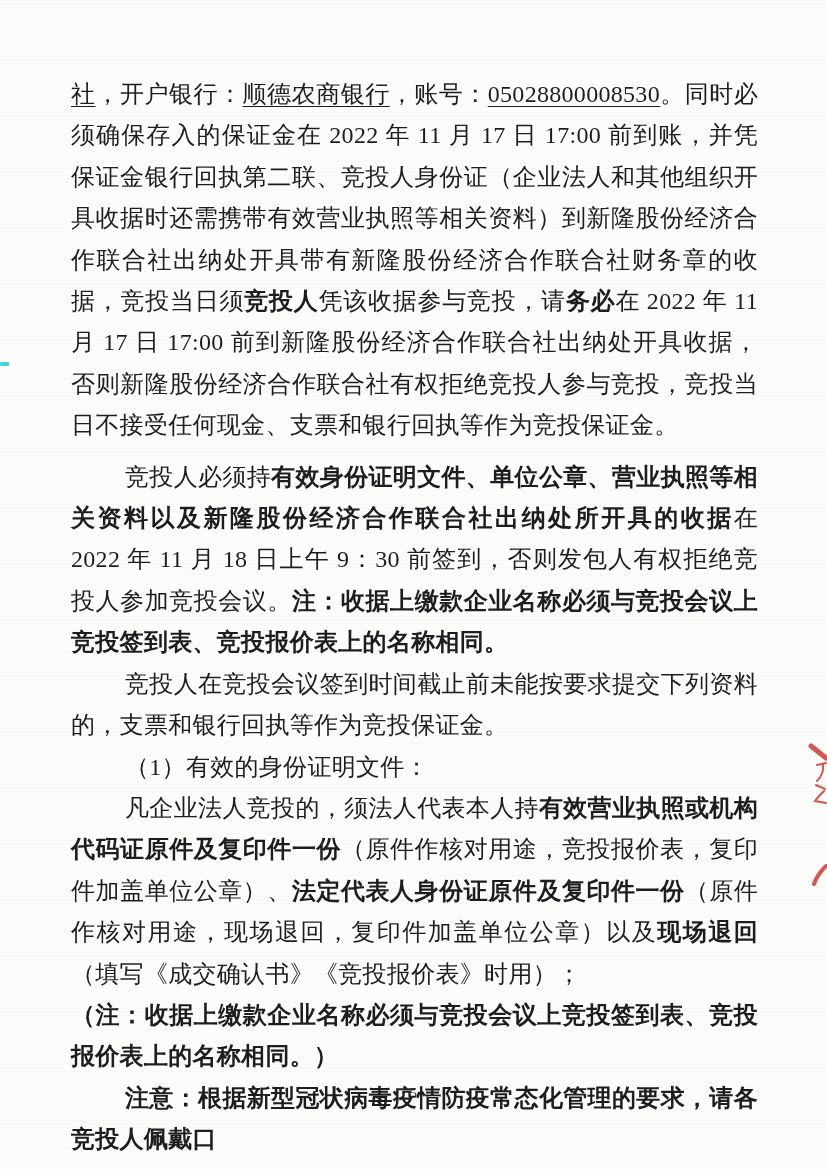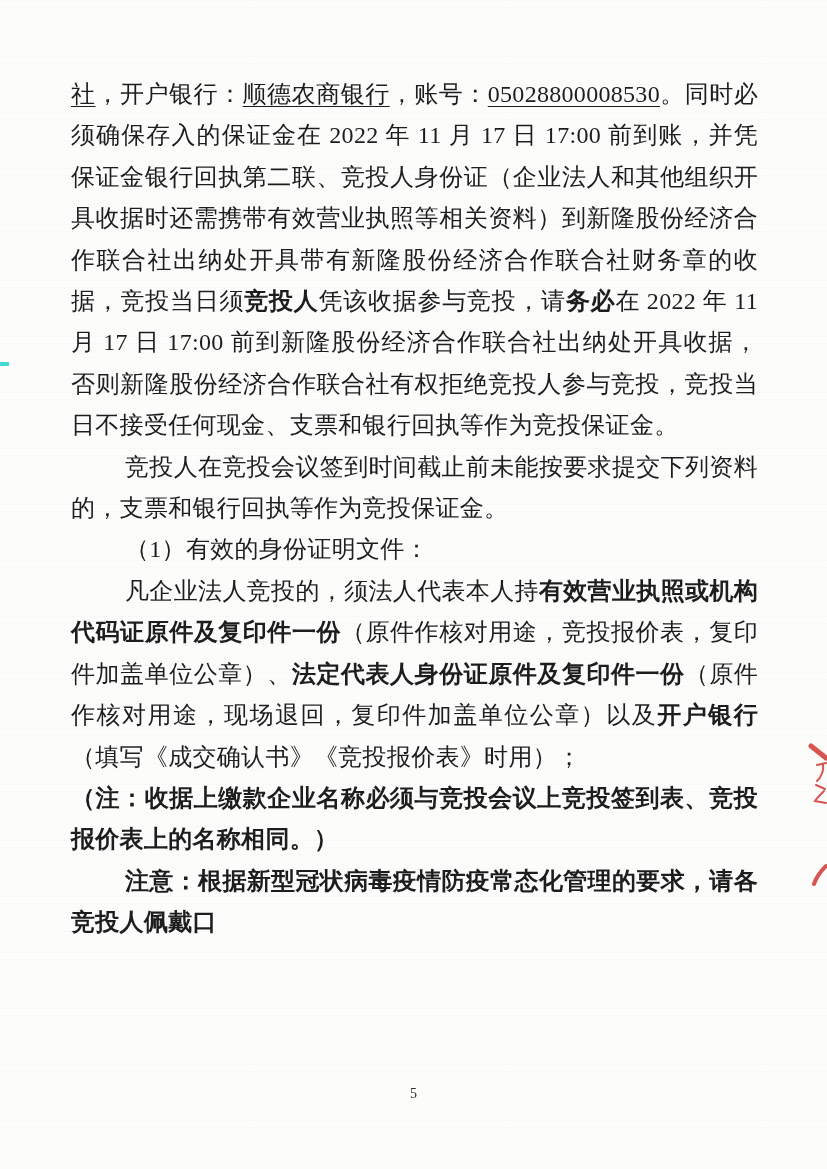--- a/index.html
+++ b/index.html
@@ -50,23 +50,24 @@
     border-radius: 1px;
   }
 </style>
 </head>
 <body>
 
 <div class="page">
 
   <div class="doc-body" id="doc-body">
       <p class=""><span class="u">社</span><span>，开户银行：</span><span class="u">顺德农商银行</span><span>，账号：</span><span class="u">05028800008530</span><span>。同时必须确保存入的保证金在 2022 年 11 月 17 日 17:00 前到账，并凭保证金银行回执第二联、竞投人身份证（企业法人和其他组织开具收据时还需携带有效营业执照等相关资料）到新隆股份经济合作联合社出纳处开具带有新隆股份经济合作联合社财务章的收据，竞投当日须</span><b>竞投人</b><span>凭该收据参与竞投，请</span><b>务必</b><span>在 2022 年 11 月 17 日 17:00 前到新隆股份经济合作联合社出纳处开具收据，否则新隆股份经济合作联合社有权拒绝竞投人参与竞投，竞投当日不接受任何现金、支票和银行回执等作为竞投保证金。</span></p>
+      <p class="indent gap-top"><span>竞投人必须持</span><b>有效身份证明文件、单位公章、营业执照等相关资料以及新隆股份经济合作联合社出纳处所开具的收据</b><span>在 2022 年 11 月 18 日上午 9：30 前签到，否则发包人有权拒绝竞投人参加竞投会议。</span><b>注：收据上缴款企业名称必须与竞投会议上竞投签到表、竞投报价表上的名称相同。</b></p>
       <p class="indent"><span>竞投人在竞投会议签到时间截止前未能按要求提交下列资料的，支票和银行回执等作为竞投保证金。</span></p>
       <p class="indent"><span>（1）有效的身份证明文件：</span></p>
-      <p class="indent"><span>凡企业法人竞投的，须法人代表本人持</span><b>有效营业执照或机构代码证原件及复印件一份</b><span>（原件作核对用途，竞投报价表，复印件加盖单位公章）、</span><b>法定代表人身份证原件及复印件一份</b><span>（原件作核对用途，现场退回，复印件加盖单位公章）以及</span><b>开户银行</b><span>（填写《成交确认书》《竞投报价表》时用）；</span></p>
+      <p class="indent"><span>凡企业法人竞投的，须法人代表本人持</span><b>有效营业执照或机构代码证原件及复印件一份</b><span>（原件作核对用途，竞投报价表，复印件加盖单位公章）、</span><b>法定代表人身份证原件及复印件一份</b><span>（原件作核对用途，现场退回，复印件加盖单位公章）以及</span><b>现场退回</b><span>（填写《成交确认书》《竞投报价表》时用）；</span></p>
       <p class=""><b>（注：收据上缴款企业名称必须与竞投会议上竞投签到表、竞投报价表上的名称相同。）</b></p>
       <p class="indent"><b>注意：根据新型冠状病毒疫情防疫常态化管理的要求，请各竞投人佩戴口</b></p>
     </div>
 
   <div class="page-number">5</div>
 
   <svg class="red-ink" viewBox="0 0 24 150" xmlns="http://www.w3.org/2000/svg" fill="none">
     <path class="ink" d="M8 4 L23 16" stroke-width="5" stroke-linecap="round" stroke="#d65550"></path>
     <path class="ink" d="M14 23 L23 21" stroke-width="2" stroke-linecap="round" stroke="#d65550"></path>
     <path class="ink" d="M20 22 C21 29 18 35 14 39" stroke-width="2" stroke-linecap="round" stroke="#d65550"></path>

